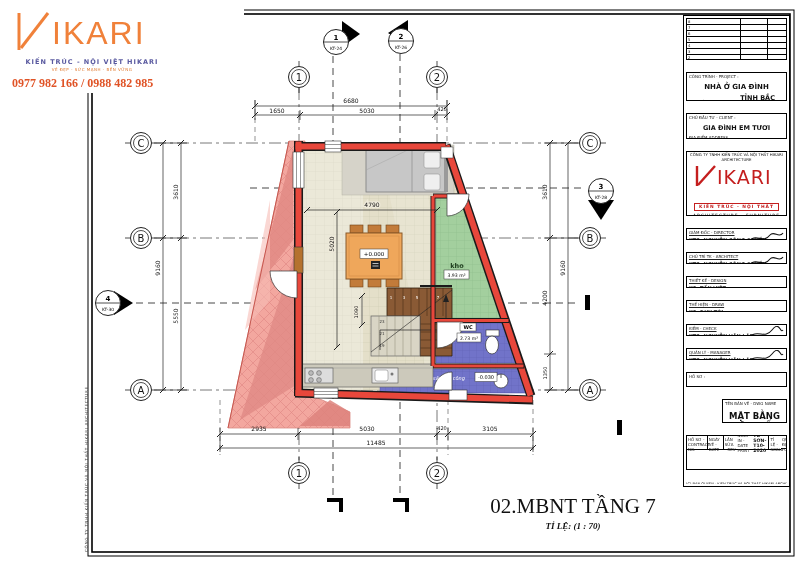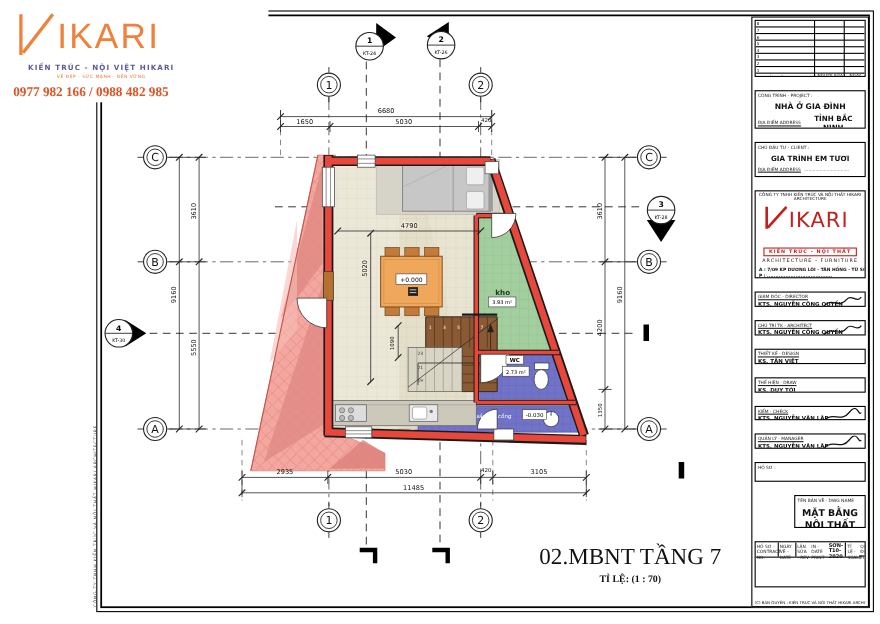--- a/index.html
+++ b/index.html
@@ -9,28 +9,28 @@
 
   
   #brand{position:absolute;left:10px;top:6px;width:230px;background:#fff;padding:2px;}
   #brand .logosub{color:#5a5aa0;font-size:6.5px;font-weight:bold;letter-spacing:1px;text-align:center;width:160px;}
   #brand .logotag{color:#e07a30;font-size:4px;letter-spacing:.5px;text-align:center;width:160px;margin-top:1px;}
   #brand .phone{font-family:"Liberation Serif",serif;font-weight:bold;font-size:12px;color:#e05326;margin-top:4px;white-space:nowrap;}
 
   
   #caption{position:absolute;left:468px;top:494px;width:210px;text-align:center;}
   #caption .t{font-family:"Liberation Serif",serif;font-size:21px;color:#111;}
-  #caption .s{font-family:"Liberation Serif",serif;font-size:9px;font-weight:bold;margin-top:2px;}
+  #caption .s{font-family:"Liberation Serif",serif;font-size:9px;font-weight:bold;margin-top:2px;font-style:italic;}
 
   
   #sidetext{position:absolute;left:84px;top:552px;font-size:4.2px;color:#444;letter-spacing:.6px;
             transform:rotate(-90deg);transform-origin:0 0;white-space:nowrap;}
 
   
-  #tb{position:absolute;left:683px;top:15px;width:107px;height:537px;box-sizing:border-box;
+  #tb{position:absolute;left:683px;top:15px;width:107px;height:472px;box-sizing:border-box;
       border:1.5px solid #000;background:#fff;display:flex;flex-direction:column;padding:2px;gap:12px;}
   #tb .sec{border:1px solid #000;box-sizing:border-box;position:relative;overflow:hidden;}
   .lbl{font-size:4px;color:#222;}
   .lblu{font-size:4px;color:#222;text-decoration:underline;}
   
   #rev{height:78px;display:flex;flex-direction:column;}
   #rev .r{flex:1;display:grid;grid-template-columns:55% 27% 18%;}
   #rev .r>div{border-right:.5px solid #000;border-bottom:.5px solid #000;font-size:3.8px;padding-left:1px;}
   #rev .r>div:last-child{border-right:none;}
   #rev .hdr>div{display:flex;align-items:center;justify-content:center;text-align:center;line-height:1.1;border-bottom:none;}
@@ -536,21 +536,21 @@
     <div class="lbl" style="padding:1px 2px">CÔNG TRÌNH - PROJECT :</div>
     <div class="bigname">NHÀ Ở GIA ĐÌNH</div>
     <div class="addrline">
       <span class="lblu">ĐỊA ĐIỂM ADDRESS</span>
       <span class="v">TỈNH BẮC NINH</span>
     </div>
   </div>
 
   <div class="sec" style="height:47px">
     <div class="lbl" style="padding:1px 2px">CHỦ ĐẦU TƯ - CLIENT :</div>
-    <div class="bigname" style="font-size:6.5px">GIA TRÌNH EM TƯƠI</div>
+    <div class="bigname" style="font-size:6.5px">GIA ĐÌNH EM TƯƠI</div>
     <div class="addrline">
       <span class="lblu">ĐỊA ĐIỂM ADDRESS</span>
       <span class="lbl" style="flex:1">................................</span>
     </div>
   </div>
 
   <div class="sec" id="comp">
     <div class="cname">CÔNG TY TNHH KIẾN TRÚC VÀ NỘI THẤT HIKARI ARCHITECTURE</div>
     <svg width="88" height="26" viewBox="0 0 88 26">
       <line x1="4" y1="3" x2="4" y2="23" stroke="#C41E1E" stroke-width="2.4"></line>

